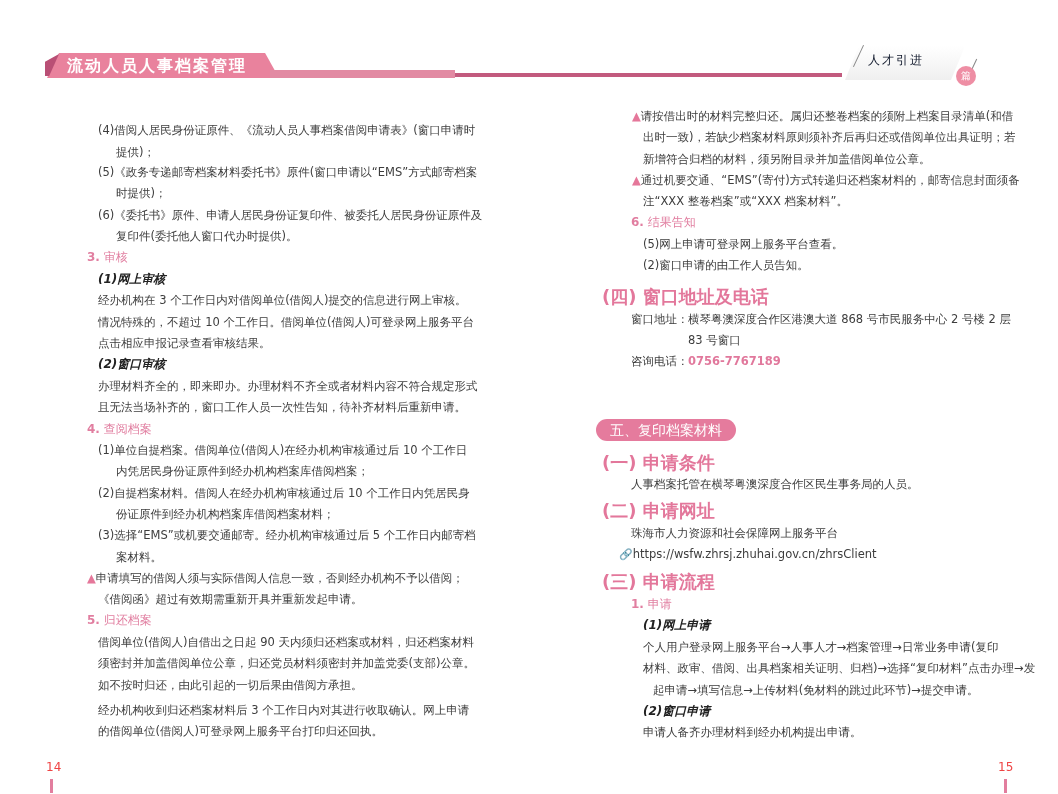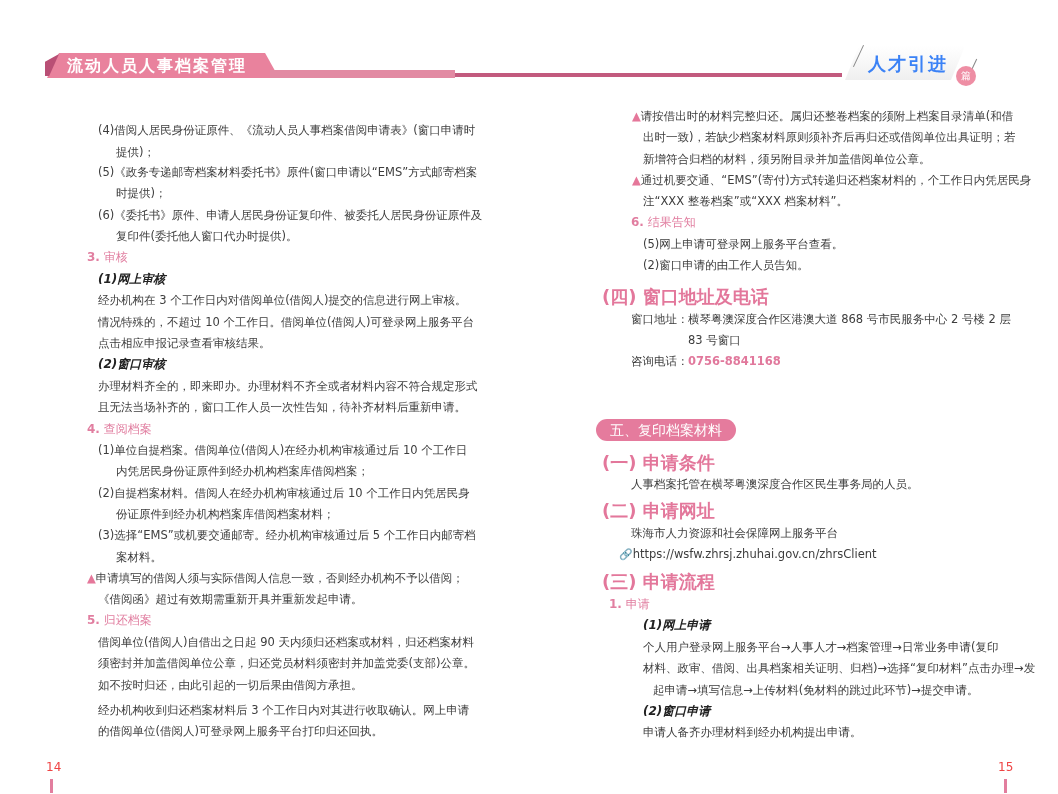--- a/index.html
+++ b/index.html
@@ -6,21 +6,21 @@
   body{width:1058px;height:794px;position:relative;overflow:hidden;font-family:"DejaVu Sans","Liberation Sans",sans-serif;color:#3a3a3a;}
   .abs{position:absolute;}
   
   .hdr-tab{left:47px;top:53px;width:232px;height:25px;background:#e9829d;clip-path:polygon(0 100%,12px 0,94% 0,100% 100%);}
   .hdr-slash{left:45px;top:54px;width:14px;height:22px;background:#b94f75;clip-path:polygon(0 100%,0 35%,100% 0,30% 100%);}
   .hdr-title{left:67px;top:56px;font-size:16px;font-weight:bold;color:#fff;letter-spacing:2px;text-align:right;}
   .hdr-line1{left:270px;top:70px;width:185px;height:8px;background:#e28aa3;}
   .hdr-line2{left:455px;top:73px;width:387px;height:4px;background:#c25a7e;}
   
   .hdr-r-box{left:845px;top:46px;width:120px;height:34px;background:linear-gradient(#fff,#efefef);clip-path:polygon(14px 0,100% 0,calc(100% - 14px) 100%,0 100%);box-shadow:0 2px 3px #ccc;}
-  .hdr-r-title{left:868px;top:52px;font-size:18px;font-weight:bold;color:#3b82f6;letter-spacing:2px;}
+  .hdr-r-title{left:868px;top:52px;font-size:12px;font-weight:normal;color:#0f172a;letter-spacing:2px;}
   .hdr-r-badge{left:956px;top:66px;width:20px;height:20px;border-radius:50%;background:#ee8ea4;color:#fff;font-size:10px;text-align:center;line-height:20px;}
   .hdr-r-slash1{left:858px;top:44px;width:1px;height:24px;background:#888;transform:rotate(25deg);}
   .hdr-r-slash2{left:972px;top:58px;width:1px;height:20px;background:#888;transform:rotate(25deg);}
   
   .t{font-size:11.5px;line-height:22px;white-space:nowrap;color:#3d3d3d;}
   .h3{font-size:12px;line-height:22px;color:#e17ea0;white-space:nowrap;}
   .h3 b{font-weight:bold;}
   .bold{font-size:12px;line-height:22px;font-weight:bold;color:#222;white-space:nowrap;font-style:italic;}
   .sec{font-size:18px;line-height:22px;font-weight:bold;color:#e3779b;white-space:nowrap;text-align:center;}
   .tri{color:#e5779a;}
@@ -81,44 +81,44 @@
   <div class="abs t" style="left:98px;top:720px">的借阅单位(借阅人)可登录网上服务平台打印归还回执。</div>
 
   <div class="abs pnum" style="left:46px;top:760px">14</div>
   <div class="abs pbar" style="left:50px;top:779px"></div>
 </div>
 
 <div>
   <div class="abs t" style="left:632px;top:105px"><span class="tri">▲</span><span>请按借出时的材料完整归还。属归还整卷档案的须附上档案目录清单(和借</span></div>
   <div class="abs t" style="left:643px;top:126px">出时一致)，若缺少档案材料原则须补齐后再归还或借阅单位出具证明；若</div>
   <div class="abs t" style="left:643px;top:148px">新增符合归档的材料，须另附目录并加盖借阅单位公章。</div>
-  <div class="abs t" style="left:632px;top:169px"><span class="tri">▲</span><span>通过机要交通、“EMS”(寄付)方式转递归还档案材料的，个工作日内凭居民身</span></div>
+  <div class="abs t" style="left:632px;top:169px"><span class="tri">▲</span><span>通过机要交通、“EMS”(寄付)方式转递归还档案材料的，邮寄信息封面须备</span></div>
   <div class="abs t" style="left:643px;top:190px">注“XXX 整卷档案”或“XXX 档案材料”。</div>
 
   <div class="abs h3" style="left:631px;top:211px"><b>6.</b> <span>结果告知</span></div>
   <div class="abs t" style="left:643px;top:233px">(5)网上申请可登录网上服务平台查看。</div>
   <div class="abs t" style="left:643px;top:254px">(2)窗口申请的由工作人员告知。</div>
 
   <div class="abs sec" style="left:602px;top:286px">(四) 窗口地址及电话</div>
   <div class="abs t" style="left:631px;top:308px">窗口地址：</div>
   <div class="abs t" style="left:688px;top:308px">横琴粤澳深度合作区港澳大道 868 号市民服务中心 2 号楼 2 层</div>
   <div class="abs t" style="left:688px;top:329px">83 号窗口</div>
   <div class="abs t" style="left:631px;top:350px">咨询电话：</div>
-  <div class="abs t phone" style="left:688px;top:350px">0756-8841168</div>
+  <div class="abs t phone" style="left:688px;top:350px">0756-7767189</div>
 
   <div class="abs pill">五、复印档案材料</div>
 
   <div class="abs sec" style="left:602px;top:452px">(一) 申请条件</div>
   <div class="abs t" style="left:631px;top:473px">人事档案托管在横琴粤澳深度合作区民生事务局的人员。</div>
   <div class="abs sec" style="left:602px;top:500px">(二) 申请网址</div>
   <div class="abs t" style="left:631px;top:522px">珠海市人力资源和社会保障网上服务平台</div>
   <div class="abs t" style="left:619px;top:543px"><span class="link-icon">🔗</span><span>https://wsfw.zhrsj.zhuhai.gov.cn/zhrsClient</span></div>
 
   <div class="abs sec" style="left:602px;top:571px">(三) 申请流程</div>
-  <div class="abs h3" style="left:609px;top:593px"><b>1.</b> <span>申请</span></div>
+  <div class="abs h3" style="left:631px;top:593px"><b>1.</b> <span>申请</span></div>
   <div class="abs bold" style="left:643px;top:614px">(1)网上申请</div>
   <div class="abs t" style="left:643px;top:636px">个人用户登录网上服务平台→人事人才→档案管理→日常业务申请(复印</div>
   <div class="abs t" style="left:643px;top:657px">材料、政审、借阅、出具档案相关证明、归档)→选择“复印材料”点击办理→发</div>
   <div class="abs t" style="left:653px;top:679px">起申请→填写信息→上传材料(免材料的跳过此环节)→提交申请。</div>
   <div class="abs bold" style="left:643px;top:700px">(2)窗口申请</div>
   <div class="abs t" style="left:643px;top:721px">申请人备齐办理材料到经办机构提出申请。</div>
 
   <div class="abs pnum" style="left:998px;top:760px">15</div>
   <div class="abs pbar" style="left:1004px;top:779px"></div>
 </div>

